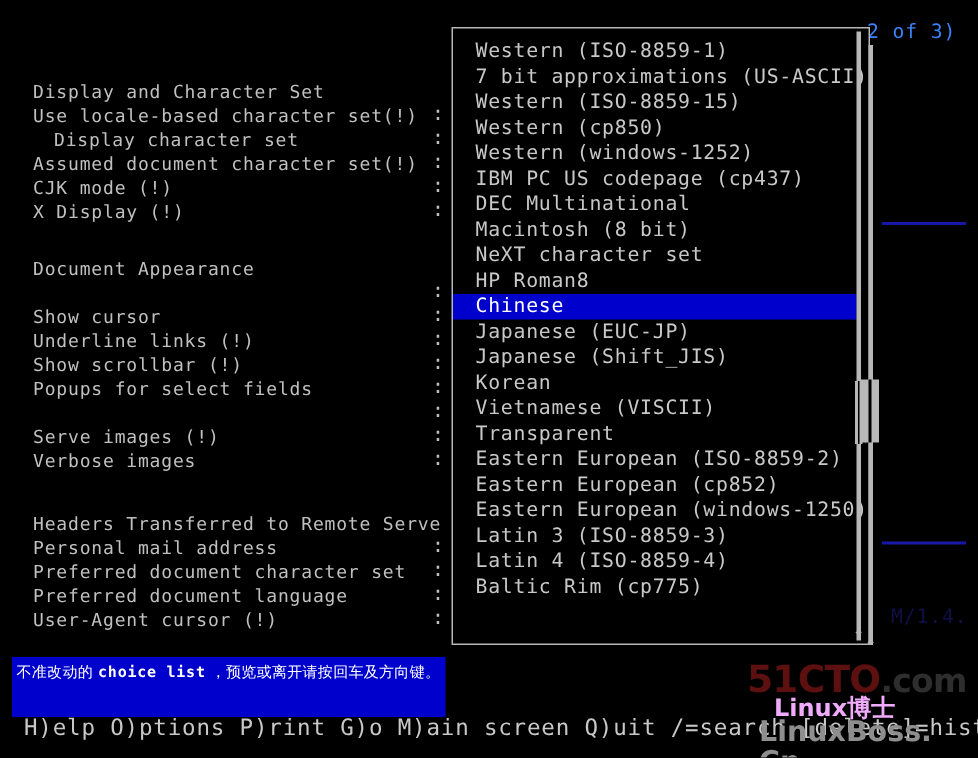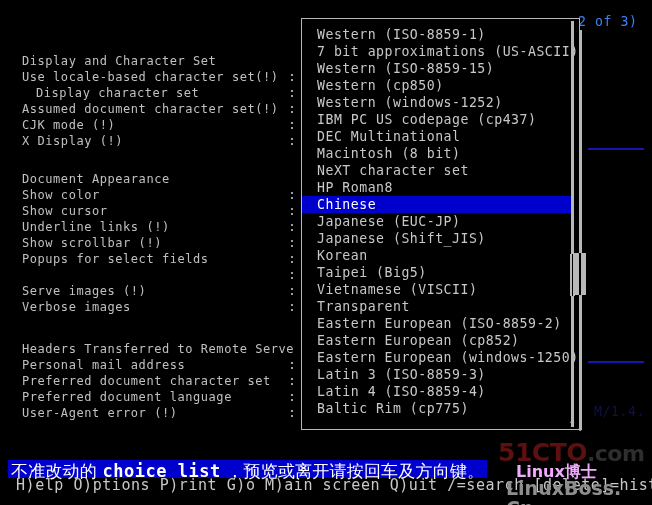--- a/index.html
+++ b/index.html
@@ -192,26 +192,26 @@
   .blue-rule {
     position: absolute;
     height: 2px;
     background: #1818a8;
   }
 
   
   #status-bar {
     position: absolute;
     left: 8px;
-    top: 460px;
-    height: 18px;
+    top: 438px;
+    height: 40px;
     background: #0000cc;
     color: #ffffff;
     font-family: "DejaVu Sans", "Liberation Sans", sans-serif;
-    font-size: 17px;
+    font-size: 10px;
     line-height: 22px;
     white-space: pre;
     padding: 0 3px;
     letter-spacing: 0.2px;
   }
   #status-bar .mono-seg {
     font-family: "DejaVu Sans Mono", "Liberation Mono", monospace;
     font-weight: bold;
     letter-spacing: 0.5px;
   }
@@ -287,21 +287,20 @@
       <div class="opt-colon" style="top: 69px;">:</div>
       <div class="opt-label" style="top: 85px; padding-left: 14px;">Display character set</div>
       <div class="opt-colon" style="top: 85px;">:</div>
       <div class="opt-label" style="top: 101px;">Assumed document character set(!)</div>
       <div class="opt-colon" style="top: 101px;">:</div>
       <div class="opt-label" style="top: 117px; text-align: center;">CJK mode (!)</div>
       <div class="opt-colon" style="top: 117px;">:</div>
       <div class="opt-label" style="top: 133px;">X Display (!)</div>
       <div class="opt-colon" style="top: 133px;">:</div>
       <div class="opt-label section-title" style="top: 171px;">Document Appearance</div>
-      <div class="opt-label" style="top: 187px;">Show color</div>
       <div class="opt-colon" style="top: 187px;">:</div>
       <div class="opt-label" style="top: 203px;">Show cursor</div>
       <div class="opt-colon" style="top: 203px;">:</div>
       <div class="opt-label" style="top: 219px;">Underline links (!)</div>
       <div class="opt-colon" style="top: 219px;">:</div>
       <div class="opt-label" style="top: 235px;">Show scrollbar (!)</div>
       <div class="opt-colon" style="top: 235px;">:</div>
       <div class="opt-label" style="top: 251px;">Popups for select fields</div>
       <div class="opt-colon" style="top: 251px;">:</div>
       <div class="opt-colon" style="top: 267px;">:</div>
@@ -309,41 +308,40 @@
       <div class="opt-colon" style="top: 283px;">:</div>
       <div class="opt-label" style="top: 299px;">Verbose images</div>
       <div class="opt-colon" style="top: 299px;">:</div>
       <div class="opt-label section-title" style="top: 341px;">Headers Transferred to Remote Serve</div>
       <div class="opt-label" style="top: 357px;">Personal mail address</div>
       <div class="opt-colon" style="top: 357px;">:</div>
       <div class="opt-label" style="top: 373px;">Preferred document character set</div>
       <div class="opt-colon" style="top: 373px;">:</div>
       <div class="opt-label" style="top: 389px;">Preferred document language</div>
       <div class="opt-colon" style="top: 389px;">:</div>
-      <div class="opt-label" style="top: 405px;">User-Agent error (!)</div>
+      <div class="opt-label" style="top: 405px;">User-Agent cursor (!)</div>
       <div class="opt-colon" style="top: 405px;">:</div>
     </div>
 
   <div id="choice-popup">
     <div id="choice-list">
         <div class="choice-item">Western (ISO-8859-1)</div>
         <div class="choice-item">7 bit approximations (US-ASCII)</div>
         <div class="choice-item">Western (ISO-8859-15)</div>
         <div class="choice-item">Western (cp850)</div>
         <div class="choice-item">Western (windows-1252)</div>
         <div class="choice-item">IBM PC US codepage (cp437)</div>
         <div class="choice-item">DEC Multinational</div>
         <div class="choice-item">Macintosh (8 bit)</div>
         <div class="choice-item">NeXT character set</div>
         <div class="choice-item">HP Roman8</div>
         <div class="choice-item selected">Chinese</div>
         <div class="choice-item">Japanese (EUC-JP)</div>
         <div class="choice-item">Japanese (Shift_JIS)</div>
         <div class="choice-item">Korean</div>
-        <div class="choice-item">Taipei (Big5)</div>
         <div class="choice-item">Vietnamese (VISCII)</div>
         <div class="choice-item">Transparent</div>
         <div class="choice-item">Eastern European (ISO-8859-2)</div>
         <div class="choice-item">Eastern European (cp852)</div>
         <div class="choice-item">Eastern European (windows-1250)</div>
         <div class="choice-item">Latin 3 (ISO-8859-3)</div>
         <div class="choice-item">Latin 4 (ISO-8859-4)</div>
         <div class="choice-item">Baltic Rim (cp775)</div>
       </div>
     <div id="popup-scroll-track"></div>

